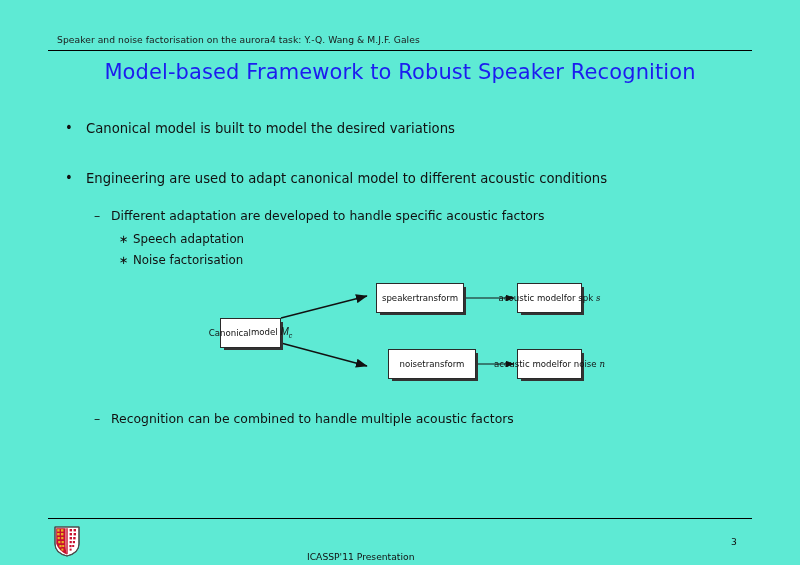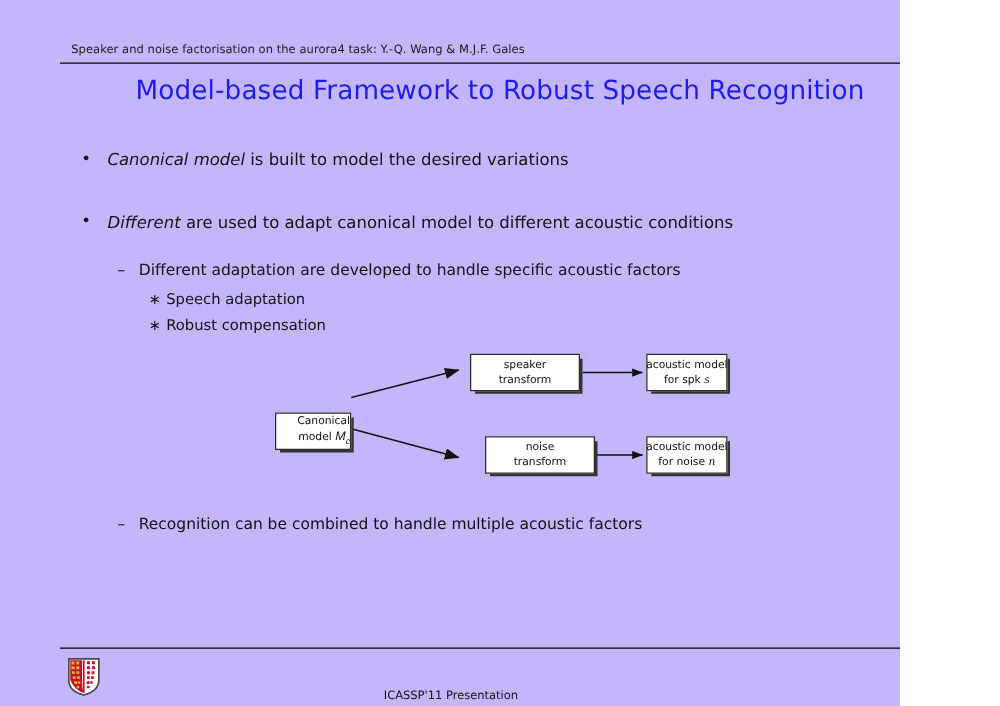--- a/index.html
+++ b/index.html
@@ -5,23 +5,23 @@
   html, body {
     margin: 0;
     padding: 0;
     background: #ffffff;
   }
   body {
     font-family: "DejaVu Sans", sans-serif;
   }
   .slide {
     position: relative;
-    width: 720px;
+    width: 800px;
     height: 565px;
-    background: #c4b5fd;
+    background: #5eead4;
     overflow: hidden;
   }
 
   
   .header-text {
     position: absolute;
     left: 57px;
     top: 34px;
     font-size: 9.2px;
     color: #1a1a1a;
@@ -80,39 +80,38 @@
     font-size: 11.8px;
     color: #111111;
     white-space: nowrap;
   }
   .bullet-l3 .mark {
     position: absolute;
     left: -14px;
     top: 0px;
     font-size: 11.5px;
   }
-  .it { font-style: italic; }
+  .it { }
 
   
   .diagram {
     position: absolute;
     left: 0;
     top: 0;
     width: 800px;
     height: 565px;
     pointer-events: none;
   }
   .dbox {
     position: absolute;
     box-sizing: border-box;
     background: #ffffff;
     border: 1px solid #2a2a2a;
     box-shadow: 3px 3px 0 -1px #333333;
     display: flex;
-    flex-direction: column;
     align-items: center;
     justify-content: center;
     font-size: 8.6px;
     color: #111111;
     line-height: 1.45;
     text-align: center;
   }
   .dbox .ln { display: block; white-space: nowrap; }
   .mathcal {
     font-family: Liberation Sans, sans-serif;
@@ -164,40 +163,40 @@
   }
 </style>
 </head>
 <body>
 
 <div class="slide">
 
   <div class="header-text">Speaker and noise factorisation on the aurora4 task: Y.-Q. Wang &amp; M.J.F. Gales</div>
   <div class="header-rule"></div>
 
-  <div class="slide-title">Model-based Framework to Robust Speech Recognition</div>
+  <div class="slide-title">Model-based Framework to Robust Speaker Recognition</div>
 
   <div class="bullet-l1" style="left:86px; top:121px;">
     <span class="mark">•</span><span class="it">Canonical model</span><span> is built to model the desired variations</span>
   </div>
 
   <div class="bullet-l1" style="left:86px; top:171px;">
-    <span class="mark">•</span><span class="it">Different</span><span> are used to adapt canonical model to different acoustic conditions</span>
+    <span class="mark">•</span><span class="it">Engineering</span><span> are used to adapt canonical model to different acoustic conditions</span>
   </div>
 
   <div class="bullet-l2" style="left:111px; top:208px;">
     <span class="mark">–</span><span>Different adaptation are developed to handle specific acoustic factors</span>
   </div>
 
   <div class="bullet-l3" style="left:133px; top:232px;">
     <span class="mark">∗</span><span>Speech adaptation</span>
   </div>
 
   <div class="bullet-l3" style="left:133px; top:253px;">
-    <span class="mark">∗</span><span>Robust compensation</span>
+    <span class="mark">∗</span><span>Noise factorisation</span>
   </div>
 
   <div class="bullet-l2" style="left:111px; top:411px;">
     <span class="mark">–</span><span>Recognition can be combined to handle multiple acoustic factors</span>
   </div>
 
   <svg class="diagram" viewBox="0 0 800 565">
     <defs>
       <marker id="arw" markerWidth="9" markerHeight="7" refX="8.5" refY="3.5" orient="auto">
         <polygon points="0 0, 9 3.5, 0 7" fill="#111111"></polygon>
@@ -209,21 +208,21 @@
 
     <line x1="281" y1="318" x2="367" y2="296" stroke="#111111" stroke-width="1.3" marker-end="url(#arw)"></line>
 
     <line x1="281" y1="343" x2="367" y2="366" stroke="#111111" stroke-width="1.3" marker-end="url(#arw)"></line>
 
     <line x1="466" y1="298" x2="514" y2="298" stroke="#111111" stroke-width="1.1" marker-end="url(#arwthin)"></line>
 
     <line x1="466" y1="364" x2="514" y2="364" stroke="#111111" stroke-width="1.1" marker-end="url(#arwthin)"></line>
   </svg>
 
-  <div class="dbox" style="left:220px; top:330px; width:61px; height:30px;align-items:flex-end;">
+  <div class="dbox" style="left:220px; top:318px; width:61px; height:30px;">
     <span class="ln">Canonical</span>
     <span class="ln"><span>model</span> <span class="mathcal"><span>M</span><sub>c</sub></span></span>
   </div>
 
   <div class="dbox" style="left:376px; top:283px; width:88px; height:30px;">
     <span class="ln">speaker</span>
     <span class="ln">transform</span>
   </div>
 
   <div class="dbox" style="left:376px; top:349px; width:88px; height:30px;margin-left:12px;">

